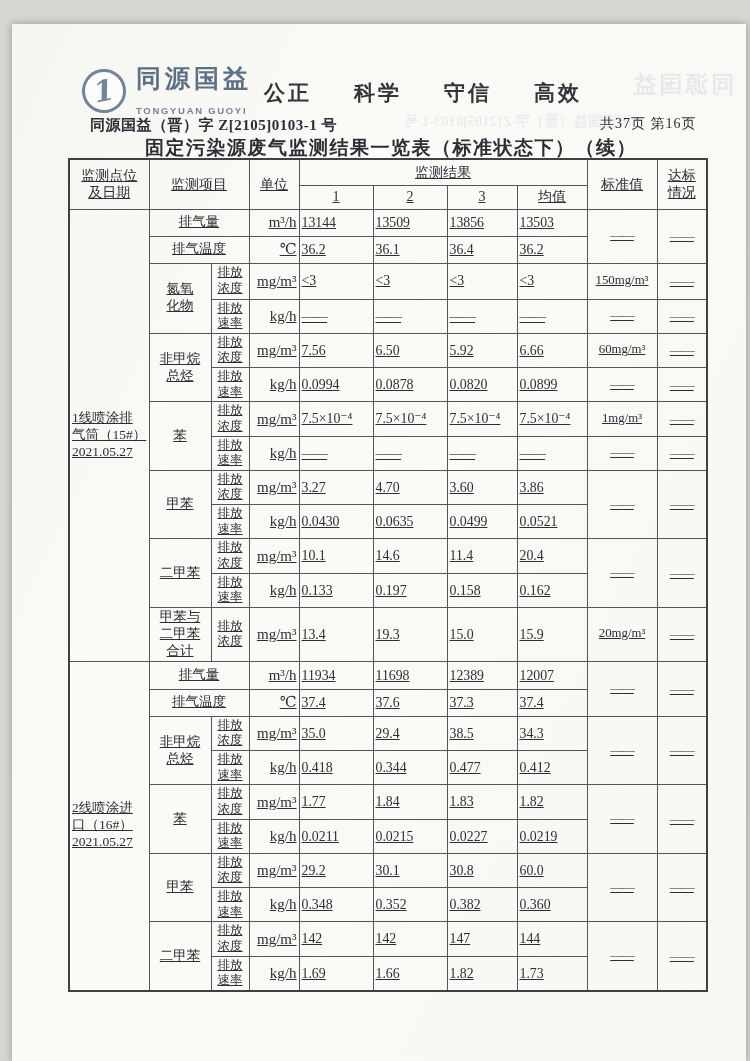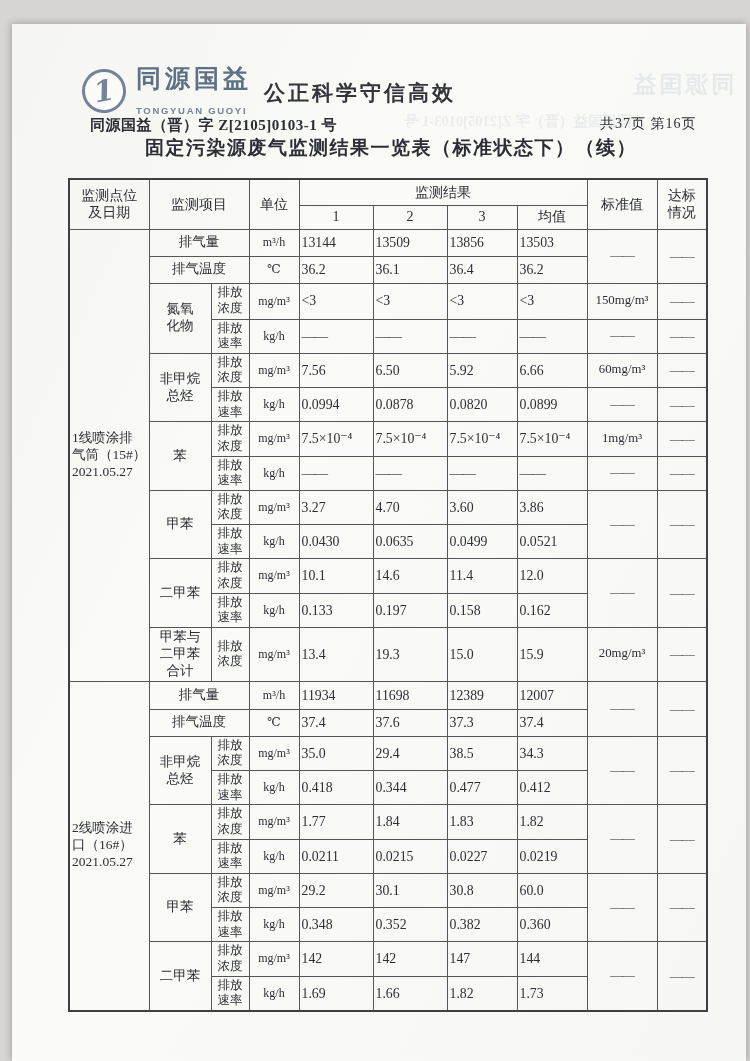--- a/index.html
+++ b/index.html
@@ -20,41 +20,41 @@
   .logo-circle {
     width:44px; height:44px; border-radius:50%; border:3px solid #72839a;
     color:#72839a; display:flex; align-items:center; justify-content:center;
     font-size:29px; font-style:italic; font-weight:700; transform:rotate(-10deg);
     font-family:"DejaVu Serif",serif; background:#fbfbf9;
   }
   .logo-cn { font-size:25px; font-weight:700; color:#5d7086; letter-spacing:4px;
     font-family:"DejaVu Sans","Liberation Sans",sans-serif; line-height:1; }
   .logo-en { font-size:9.5px; letter-spacing:1.7px; color:#72839a; font-weight:700;
     font-family:"Liberation Sans",sans-serif; margin-top:14px; }
-  .slogan { position:absolute; left:252px; top:55px; display:flex; 
+  .slogan { position:absolute; left:252px; top:55px; display:flex; gap:42px;
     font-size:21px; font-weight:700; color:#33353b; letter-spacing:3px;
     font-family:"DejaVu Sans","Liberation Sans",sans-serif;justify-content:center; }
   .doc-number { position:absolute; left:78px; top:92px; font-size:15px; font-weight:600; letter-spacing:.5px; }
   .page-info { position:absolute; left:588px; top:91px; font-size:14px; letter-spacing:1px; }
   .doc-title { position:absolute; left:56px; top:111px; width:646px; text-align:center;
     font-size:19px; font-weight:600; letter-spacing:1.5px; }
   
   table.monitor {
-    position:absolute; left:56px; top:154px; border-collapse:collapse;
-    table-layout:fixed; border:2px solid #3e4046;
+    position:absolute; left:56px; top:134px; border-collapse:collapse;
+    table-layout:fixed; border:2px solid #3e4046;text-decoration:underline;
   }
   table.monitor td {
     border:1px solid #53555b; white-space:pre-line; vertical-align:middle;
     padding:1px 2px; line-height:1.25; overflow:hidden;
   }
   .k-h      { text-align:center; font-size:14px; }
   .k-point  { font-size:13.5px; line-height:1.8; }
   .k-item   { text-align:center; font-size:13.5px; line-height:1.3; }
   .k-sub    { text-align:center; font-size:12.5px; line-height:1.18; padding:1px 0; }
-  .k-unit   { text-align:center; font-size:12px; }
+  .k-unit   { text-align:right; font-size:15px; }
   .k-val    { text-align:left; padding-left:8px; font-size:13.8px; }
   .k-std    { text-align:center; font-size:12.8px; }
   .k-status { text-align:center; font-size:13px; }
   .dash     { color:#4a4d54; letter-spacing:-1px; }
   
   .ghost { position:absolute; transform:scaleX(-1); color:#7d90b0; pointer-events:none; }
   .ghost-logo { left:618px; top:45px; font-size:23px; font-weight:700; opacity:.15;
     letter-spacing:3px; font-family:"DejaVu Sans","Liberation Sans",sans-serif; }
   .ghost-doc { left:392px; top:88px; font-size:14.5px; font-weight:600; opacity:.12; }
 </style>
@@ -233,21 +233,21 @@
           <td class="k-val">0.0521</td>
         </tr>
         <tr style="height: 32px;">
           <td rowspan="2" class="k-item">二甲苯</td>
           <td class="k-sub">排放
 浓度</td>
           <td class="k-unit">mg/m³</td>
           <td class="k-val">10.1</td>
           <td class="k-val">14.6</td>
           <td class="k-val">11.4</td>
-          <td class="k-val">12.0</td>
+          <td class="k-val">20.4</td>
           <td rowspan="2" class="k-std dash">——</td>
           <td rowspan="2" class="k-status dash">——</td>
         </tr>
         <tr style="height: 32px;">
           <td class="k-sub">排放
 速率</td>
           <td class="k-unit">kg/h</td>
           <td class="k-val">0.133</td>
           <td class="k-val">0.197</td>
           <td class="k-val">0.158</td>

